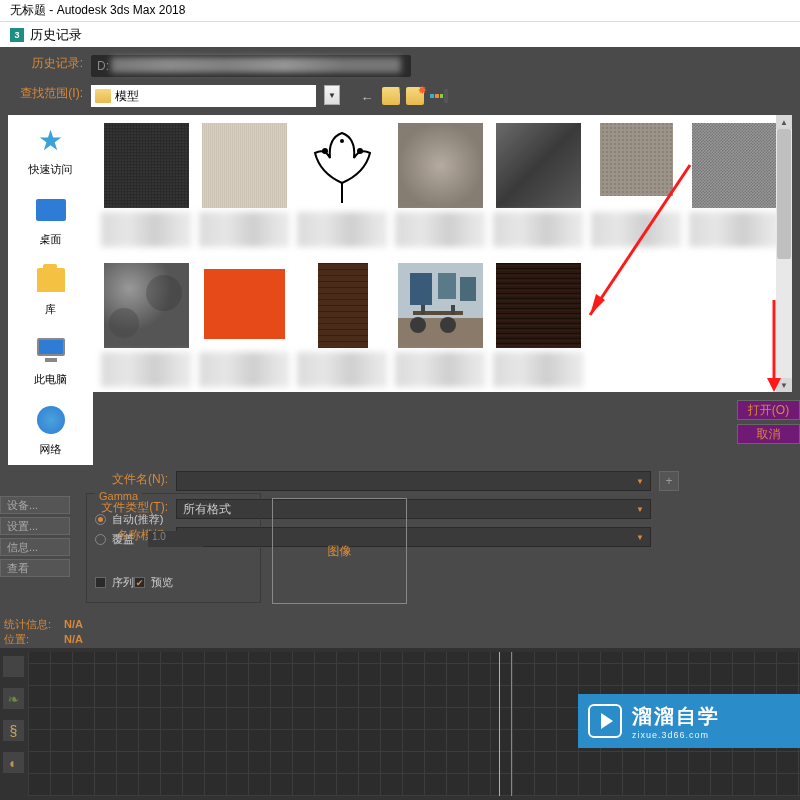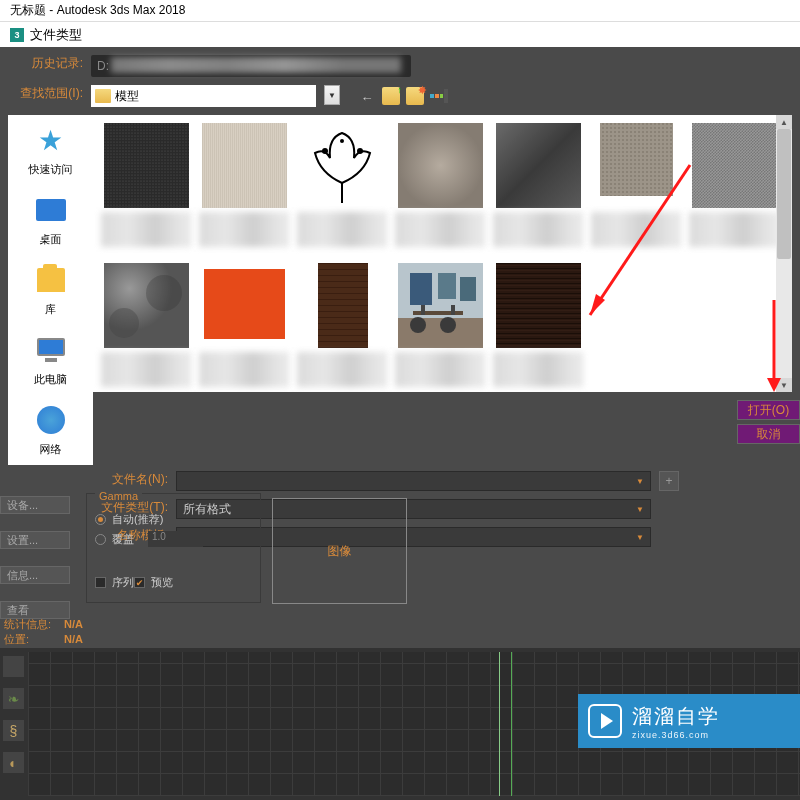--- a/index.html
+++ b/index.html
@@ -246,21 +246,21 @@
       align-items: center;
       justify-content: center;
       font-size: 12px;
     }
     .side-btns {
       position: absolute;
       left: 0;
       top: 496px;
       display: flex;
       flex-direction: column;
-      gap: 17px;
+      gap: 3px;
     }
     .side-btn {
       width: 70px;
       height: 18px;
       background: #555;
       border: 1px solid #666;
       color: #aaa;
       display: flex;
       align-items: center;
       padding: 0 6px;
@@ -405,33 +405,33 @@
       height: 34px;
       border: 2px solid #fff;
       border-radius: 6px;
       display:flex; align-items:center; justify-content:center;
     }
     .play-logo::after {
       content:''; border-left:12px solid #fff; border-top:8px solid transparent; border-bottom:8px solid transparent;
       margin-left:3px;
     }
     .wm-text { display:flex; flex-direction:column; color:#fff; }
-    .wm-big { font-size:20px; font-weight:normal; letter-spacing:2px; }
+    .wm-big { font-size:20px; font-weight:bold; letter-spacing:2px; }
     .wm-small { font-size:9px; letter-spacing:1px; opacity:0.9; }
   </style>
 </head>
 <body>
 
 <div class="titlebar">
   <span>无标题 - Autodesk 3ds Max 2018</span>
 </div>
 
 <div class="dialog-title">
   <span class="max-icon">3</span>
-  <span>文件类型</span>
+  <span>历史记录</span>
 </div>
 
 <div class="dialog-body">
 
   <div class="field-row">
     <span class="field-label">历史记录:</span>
     <div class="history-bar">
       <span>D:</span>
       <div class="history-blur"></div>
     </div>

